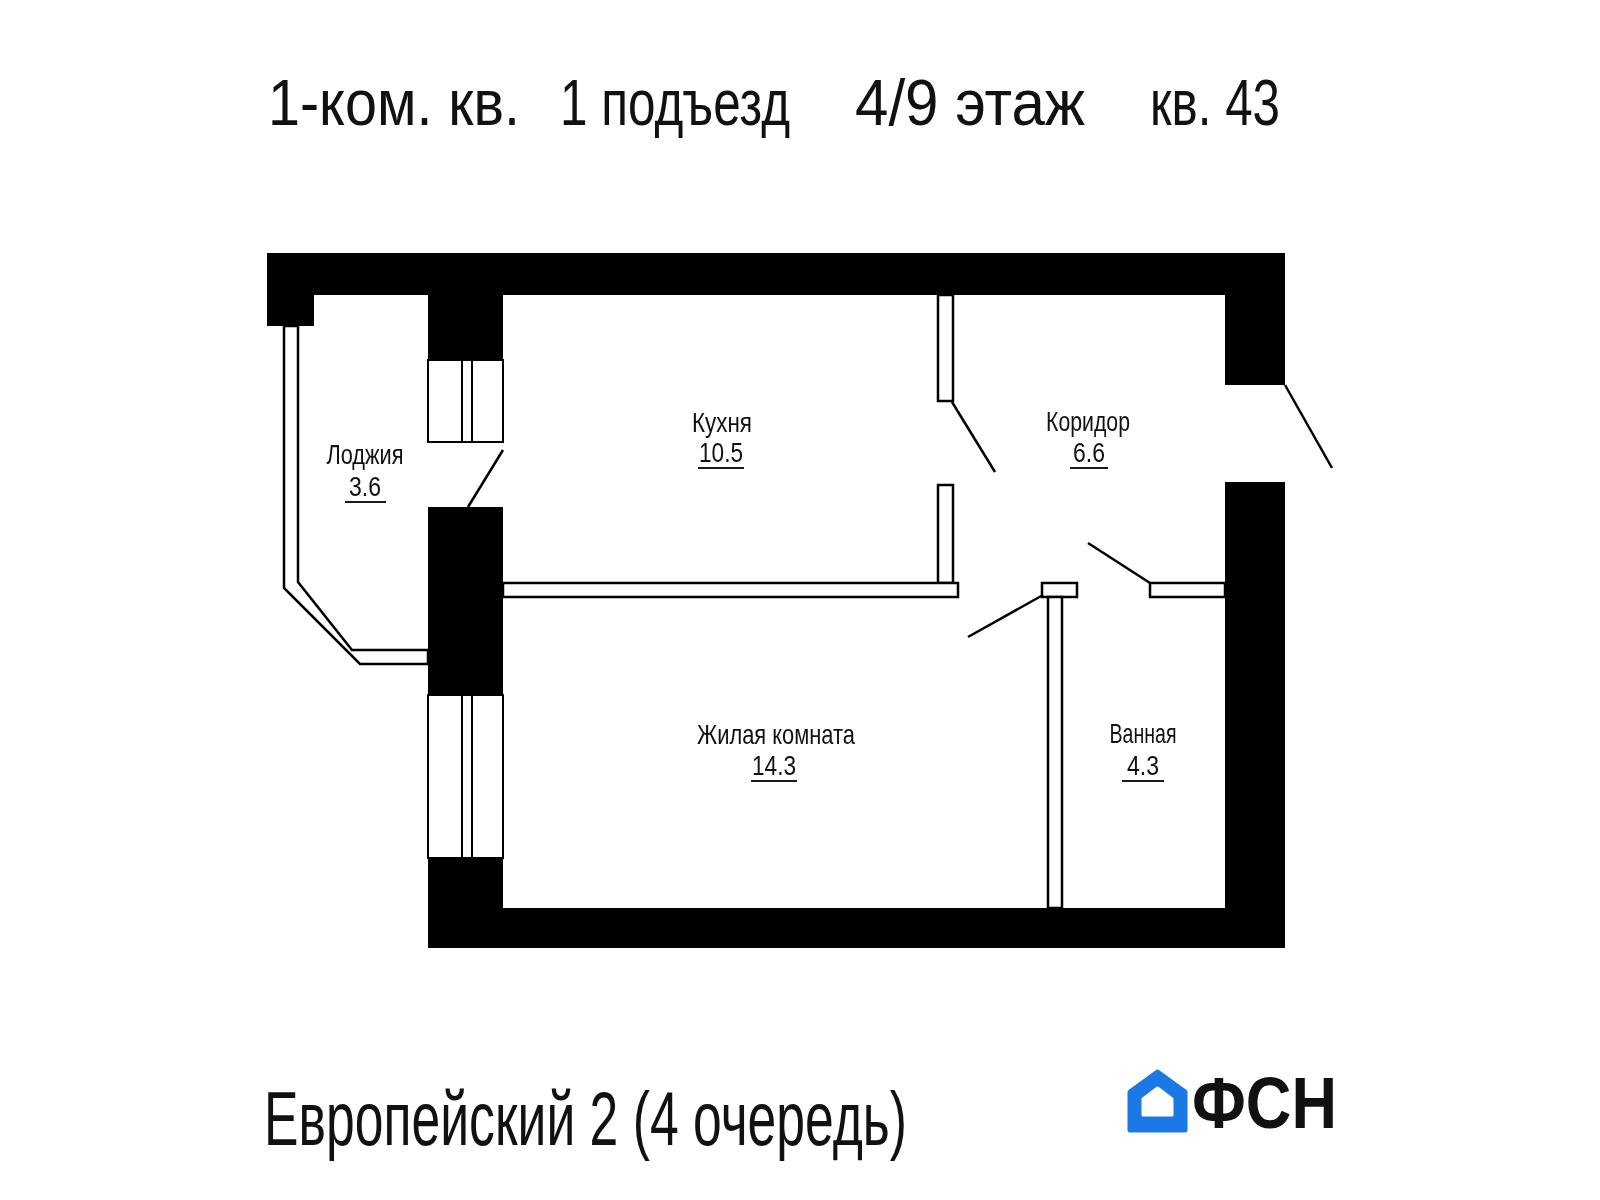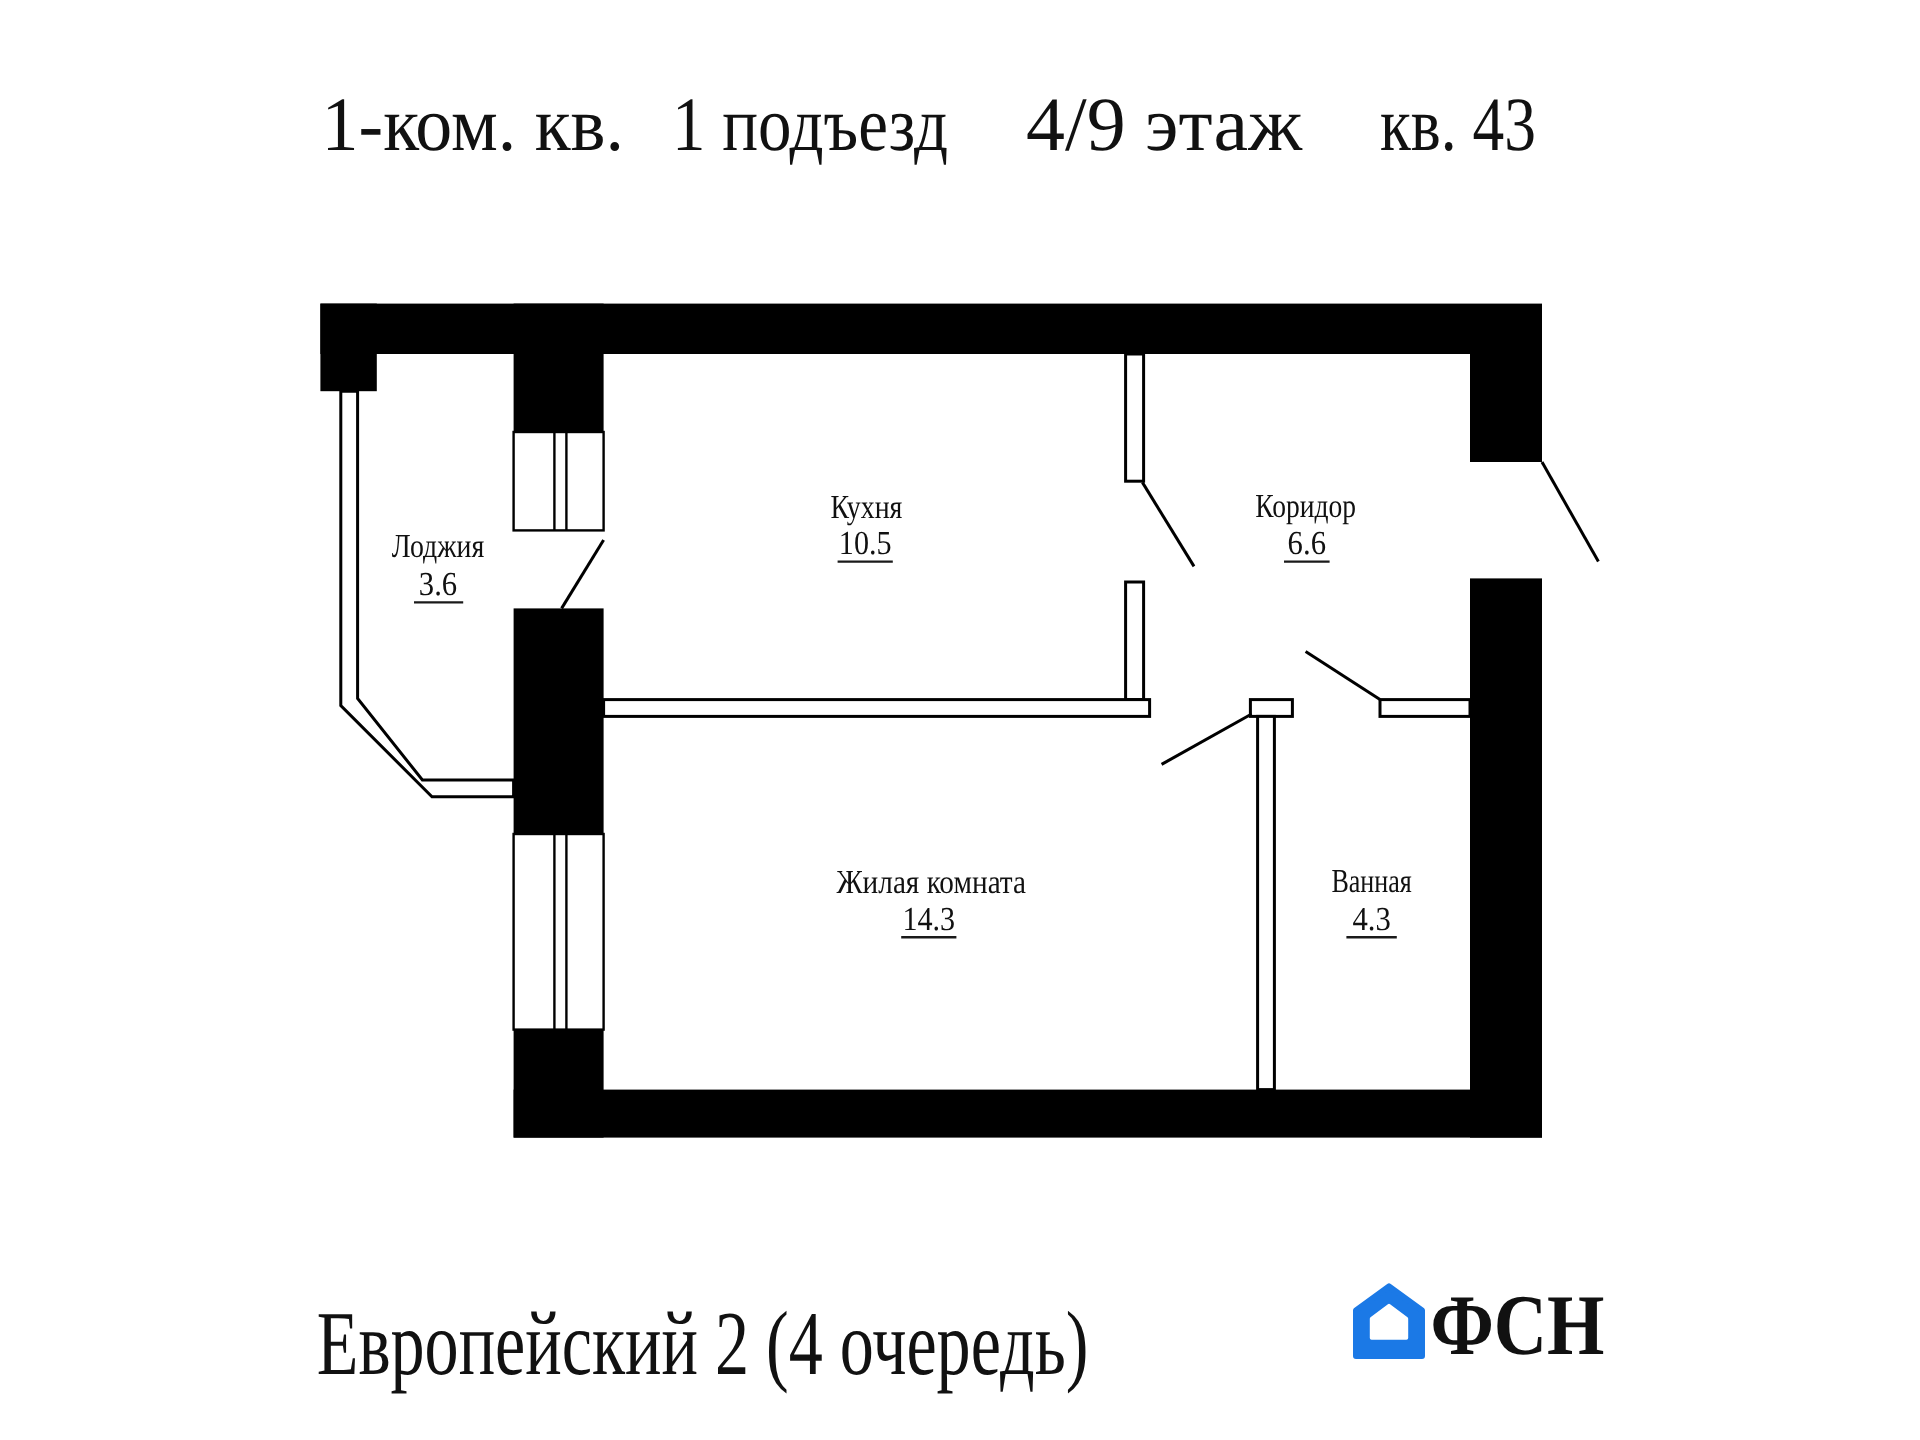--- a/index.html
+++ b/index.html
@@ -1,17 +1,17 @@
 <!DOCTYPE html>
 <html><head>
 <meta charset="utf-8">
 <style>
   html,body{margin:0;padding:0;background:#ffffff;}
   .page{position:relative;width:1536px;height:1200px;background:#fff;overflow:hidden;
-        font-family:Liberation Serif, serif;}
+        font-family:Liberation Sans, sans-serif;}
   svg text{fill:#111;}
   .thinwall{fill:#ffffff;stroke:#000000;stroke-width:2.5;}
   .blackwall{fill:#000000;stroke:none;}
   .winframe{fill:#ffffff;stroke:#000000;stroke-width:2;}
   .winline{stroke:#000000;stroke-width:2;fill:none;}
   .doorleaf{stroke:#000000;stroke-width:2.5;fill:none;}
   .underline{stroke:#1a1a1a;stroke-width:2;}
   .roomname{font-size:28px;}
   .roomarea{font-size:28px;}
   .titletext{font-size:64px;}

